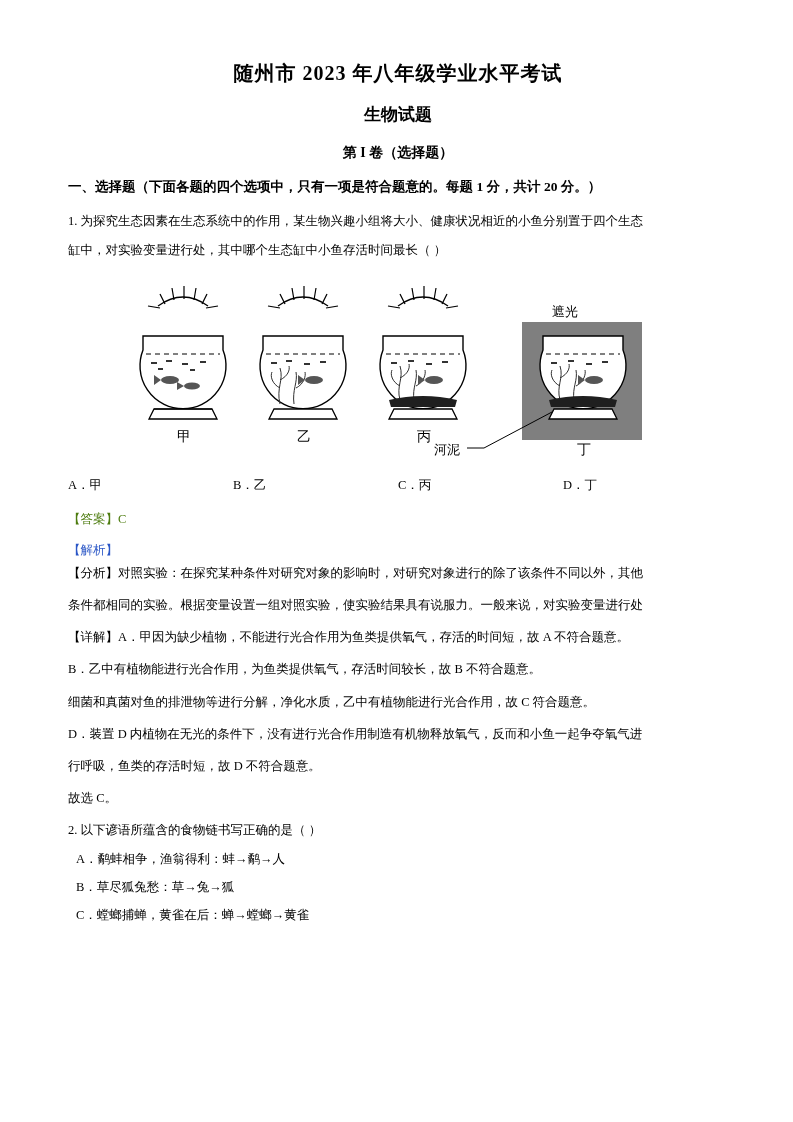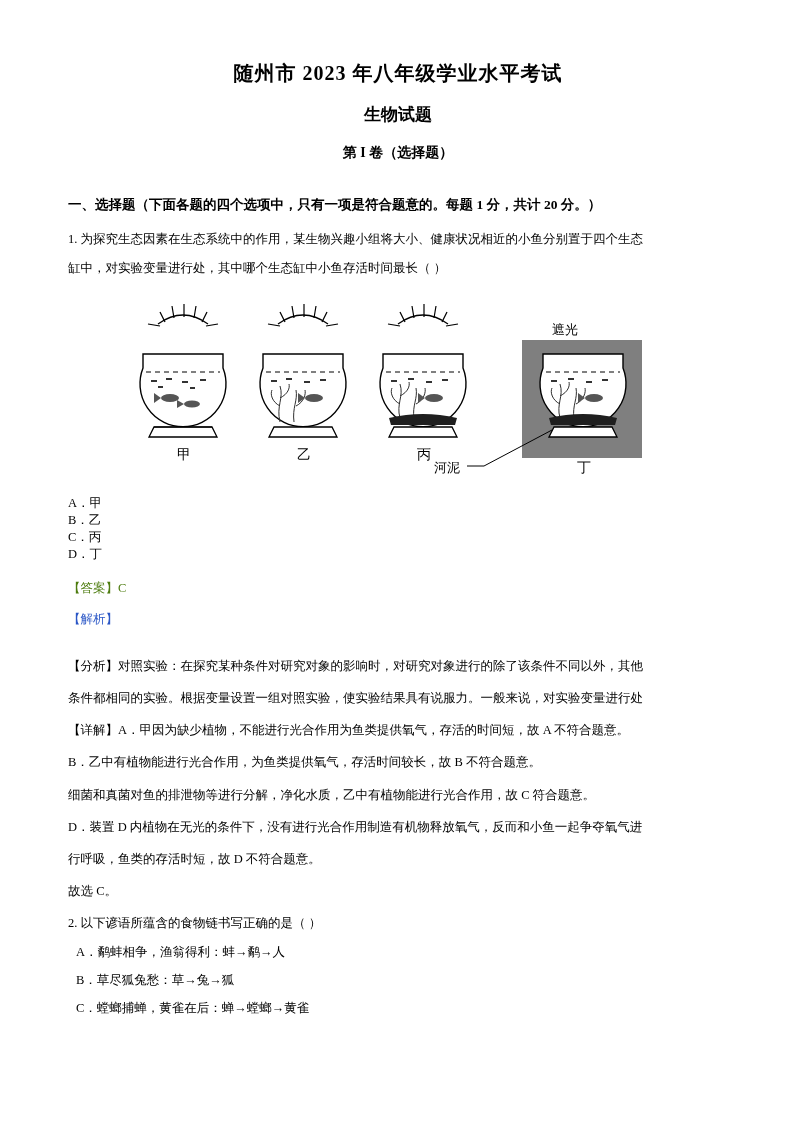--- a/index.html
+++ b/index.html
@@ -38,21 +38,21 @@
   .title-sub {
     text-align: center;
     font-size: 17px;
     font-weight: bold;
     margin: 0 0 18px 0;
   }
   .title-vol {
     text-align: center;
     font-size: 14px;
     font-weight: bold;
-    margin: 0 0 32px 0;
+    margin: 0 0 14px 0;
   }
   .section-head {
     font-size: 13.5px;
     font-weight: bold;
     margin: 0 0 12px 0;
     line-height: 1.6;
   }
   .para {
     font-size: 12.5px;
     line-height: 1.85;
@@ -68,27 +68,26 @@
   .answer-line {
     color: #4d7c0f;
     font-size: 12.5px;
     line-height: 1.85;
     margin: 0 0 8px 0;
   }
   .analysis-tag {
     color: #2a56c6;
     font-size: 12.5px;
     line-height: 1.85;
-    margin: 0 0 24px 0;
+    margin: 0 0 0 0;
   }
   .options-row {
     display: flex;
     font-size: 12.5px;
     margin: 3px 0 14px 0;
-    flex-direction: column;
   }
   .options-row .opt {
     width: 25%;
   }
   .opt-line {
     font-size: 12.5px;
     line-height: 1.9;
     margin: 0 0 4px 0;
     padding-left: 8px;
   }

